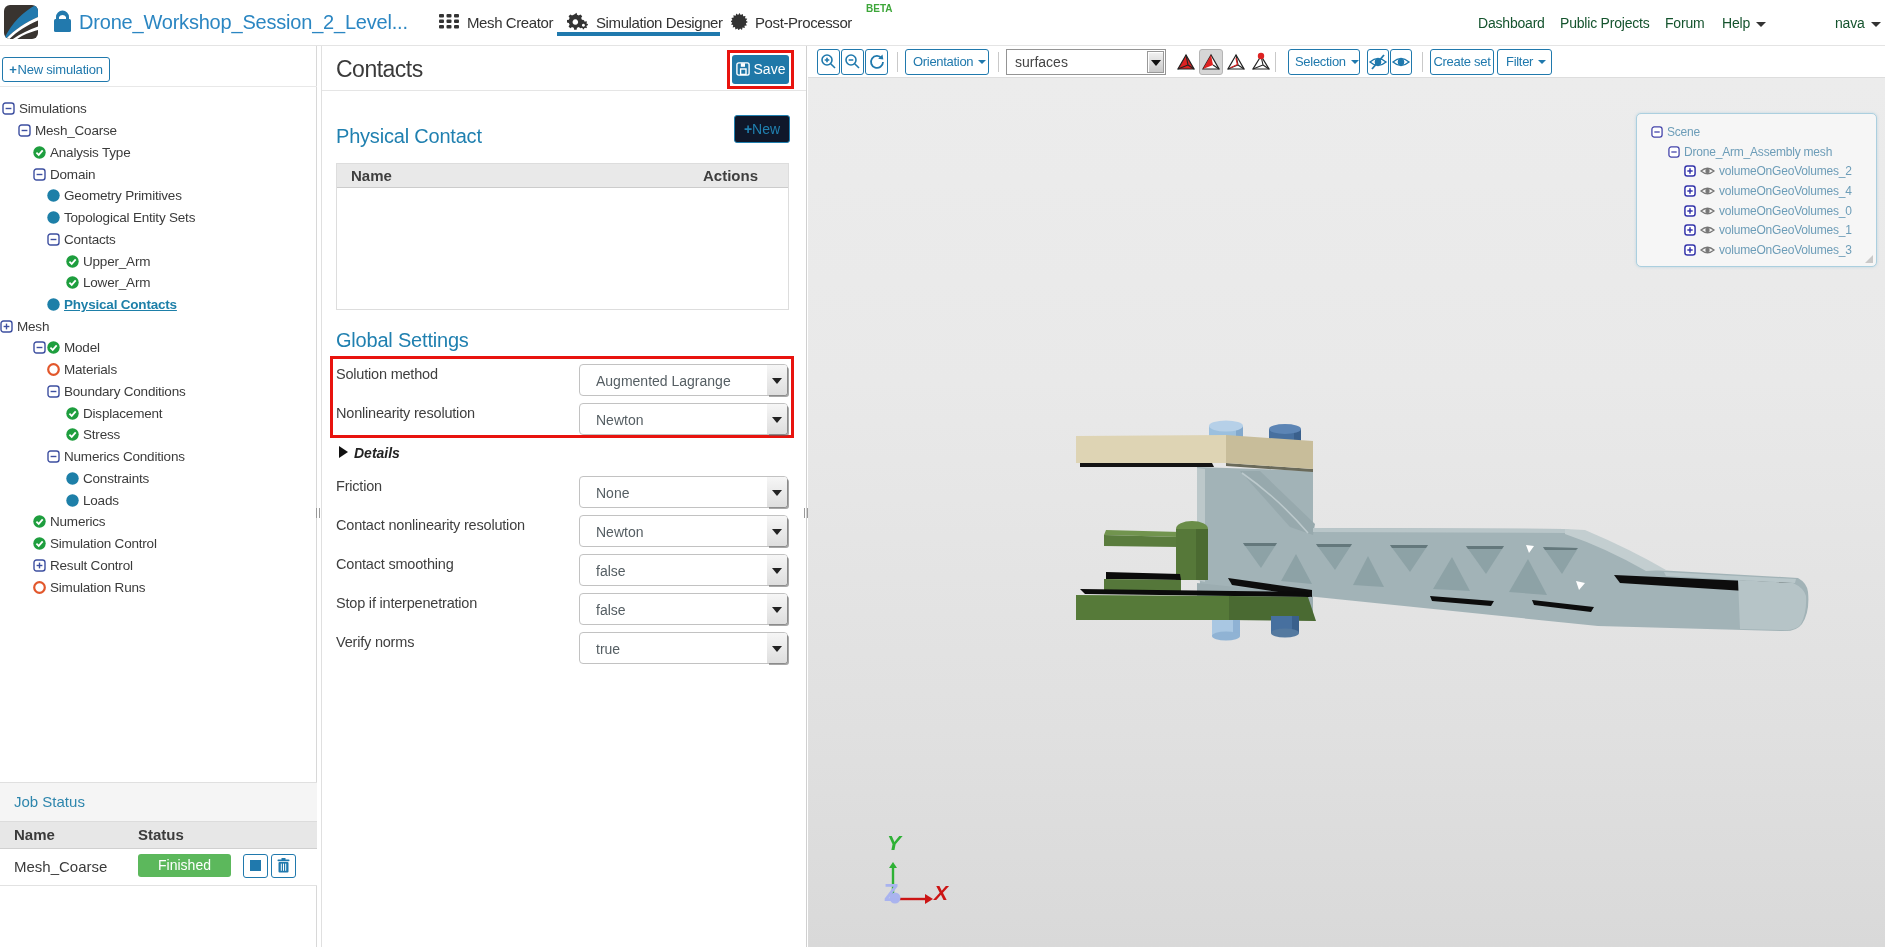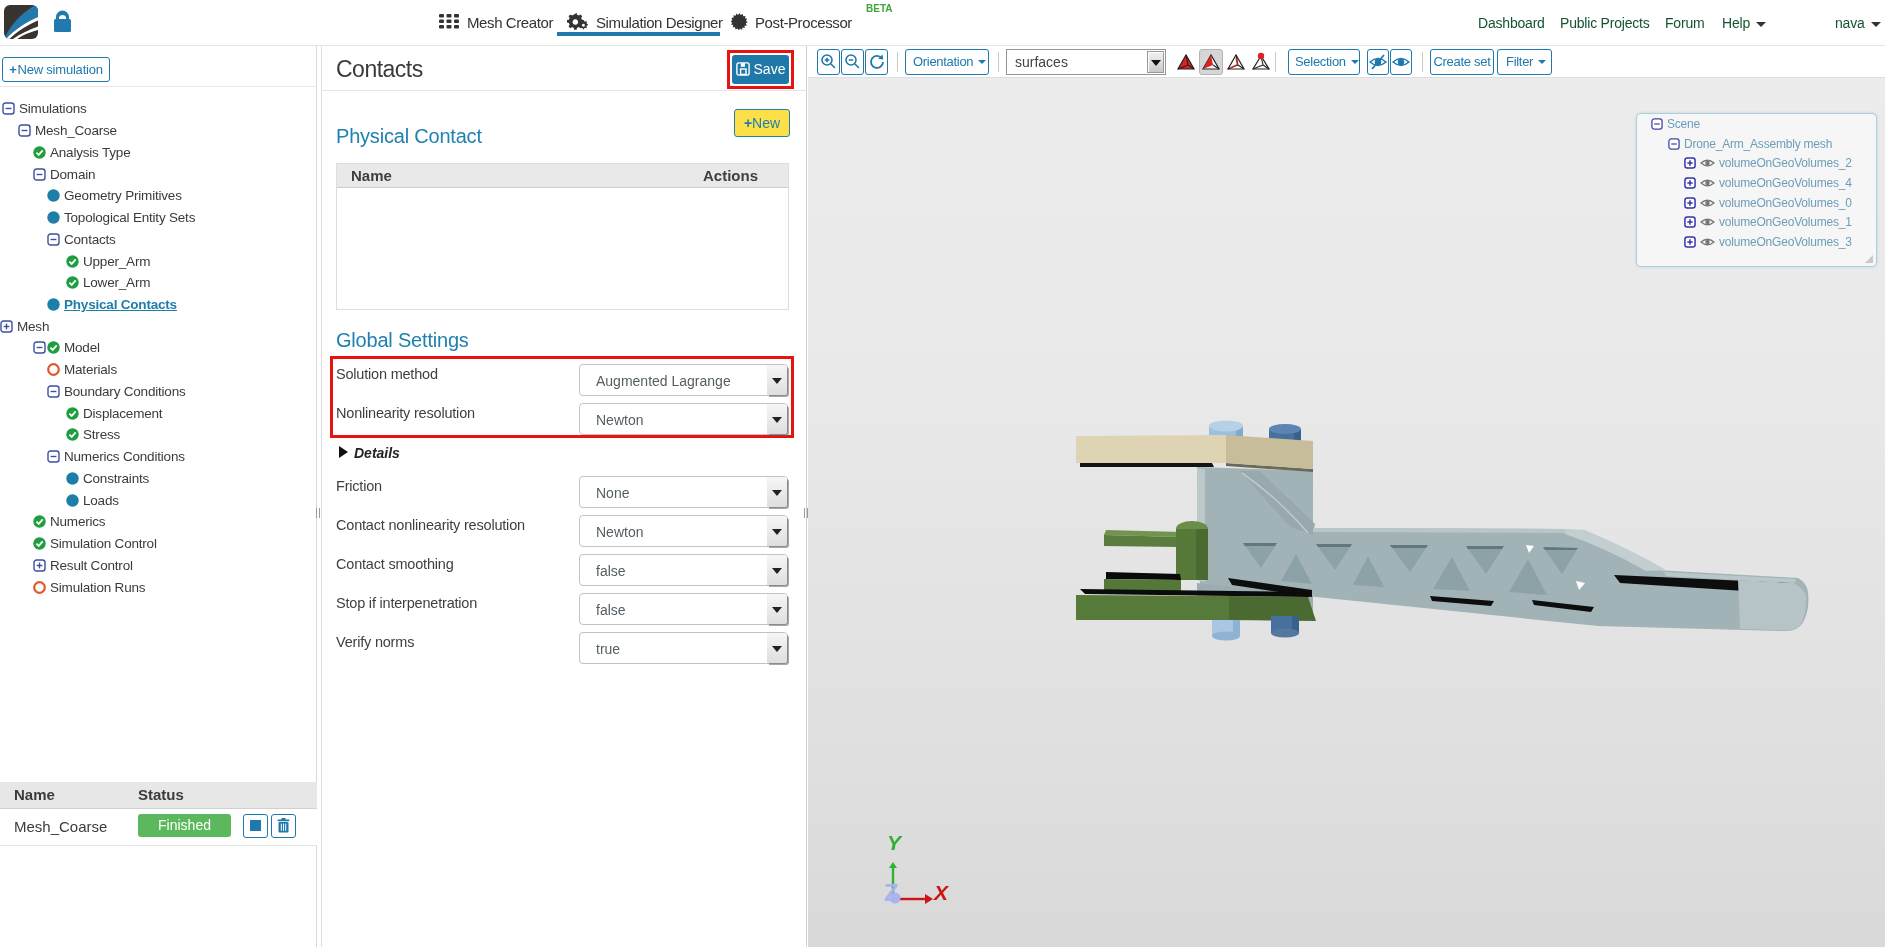--- a/index.html
+++ b/index.html
@@ -44,22 +44,22 @@
 
   
   #mpanel { position:absolute; left:321px; top:46px; width:486px; height:901px; background:#fff;
      border-left:1px solid #e0e0e0; border-right:1px solid #d0d0d0; }
   #mhead { position:absolute; left:14px; top:10px; font-size:23px; letter-spacing:-0.5px; color:#3a3a3a; }
   #mdiv { position:absolute; left:0; top:44px; width:484px; height:1px; background:#e5e5e5; }
   .redbox { position:absolute; border:3.5px solid #e8130e; }
   #savebtn { position:absolute; left:410px; top:9px; width:57px; height:29px; background:#1f78a8; border-radius:3px;
      color:#fff; font-size:14px; text-align:center; line-height:29px; }
   .bluehead { position:absolute; font-size:20px; letter-spacing:-0.2px; color:#2080b0; }
-  #newbtn { position:absolute; left:412px; top:63px; width:56px; height:28px; border:1px solid #2080b0; border-radius:3px;
-     color:#2080b0; font-size:14px; text-align:center; line-height:26px; background:#fde047; }
+  #newbtn { position:absolute; left:412px; top:69px; width:56px; height:28px; border:1px solid #2080b0; border-radius:3px;
+     color:#2080b0; font-size:14px; text-align:center; line-height:26px; background:#0f172a; }
   #ptable { position:absolute; left:14px; top:117px; width:453px; height:147px; border:1px solid #ddd; }
   #ptable .th { height:24px; background:#e9e9e9; border-bottom:1px solid #ccc; font-size:15px; font-weight:bold; color:#3f3f3f; position:relative;}
   #ptable .empty { text-align:center; font-size:15px; color:#333; padding-top:6px; }
   .flabel { position:absolute; left:14px; font-size:14.5px; letter-spacing:-0.2px; color:#3f3f3f; }
   .fsel { position:absolute; left:257px; width:209px; height:32px; border:1px solid #c2c2c2; border-radius:4px;
      background:#fff; font-size:14px; color:#555e63; }
   .fsel .tx { position:absolute; left:16px; top:8px; }
   .fsel .btn { position:absolute; right:0px; top:0px; bottom:0px; width:20px;
      background:linear-gradient(180deg,#f6f6f6,#dedede); border-radius:0 3px 3px 0;
      box-shadow:2px 2px 0 rgba(95,95,95,0.55); }
@@ -103,20 +103,21 @@
         <rect width="34" height="34" fill="#393430"></rect>
         <path d="M0,34 C 8,17 21,5 34,-1 L34,12 C 22,17 9,26 1,35 Z" fill="#2279ad"></path>
         <path d="M1,35 C 9,26 22,17 34,12 L34,15.5 C 23,20 11,28 4.5,35 Z" fill="#fff"></path>
         <path d="M7.5,35 C 15,29.5 25,24.5 34,21.5 L34,25 C 26,27 16.5,31 12,35 Z" fill="#fff"></path>
       </g>
     </svg>
     <svg class="abs" style="left:53px;top:10px" width="19" height="24" viewBox="0 0 19 24">
       <path d="M3,10 L3,7 a6.5,6.5 0 0 1 13,0 L16,10 L13,10 L13,7 a4,4 0 0 0 -7,0 L6,10 Z" fill="#2279ad"></path>
       <rect x="1" y="9" width="17" height="13" rx="1.5" fill="#2279ad"></rect>
     </svg>
+    <div id="title">Drone_Workshop_Session_2_Level...</div>
 
     <svg class="abs" style="left:439px;top:14px" width="21" height="15" viewBox="0 0 21 15">
       <g fill="#333">
         <rect x="0" y="0" width="5" height="3.6" rx="1"></rect>
           <rect x="7.5" y="0" width="5" height="3.6" rx="1"></rect>
           <rect x="15" y="0" width="5" height="3.6" rx="1"></rect>
         <rect x="0" y="5.5" width="5" height="3.6" rx="1"></rect>
           <rect x="7.5" y="5.5" width="5" height="3.6" rx="1"></rect>
           <rect x="15" y="5.5" width="5" height="3.6" rx="1"></rect>
         <rect x="0" y="11" width="5" height="3.6" rx="1"></rect>
@@ -304,20 +305,21 @@
           <span class="lbl">Result Control</span>
         </div>
         <div class="trow" style="padding-left:33px">
           <svg class="ticon" viewBox="0 0 13 13">
             <circle cx="6.5" cy="6.5" r="5.3" fill="#fff" stroke="#e2572b" stroke-width="2.2"></circle>
           </svg>
           <span class="lbl">Simulation Runs</span>
         </div>
       </div>
     <div id="jobstatus">
+      <div class="hd"><span>Job Status</span></div>
       <div class="th">
           <i style="left:14px;top:4px">Name</i>
           <i style="left:138px;top:4px">Status</i>
         </div>
       <div class="row">
         <i style="left:14px;top:9px">Mesh_Coarse</i>
         <div class="badge">Finished</div>
         <div class="jbtn" style="left:243px">
           <svg width="23" height="22" viewBox="0 0 23 22">
               <rect x="6" y="5" width="11" height="11" fill="#2079ad"></rect>
@@ -554,21 +556,21 @@
         <path d="M85,784 L81,790 L89,790 Z" fill="#2eb135"></path>
         <line x1="85" y1="789" x2="85" y2="819" stroke="#2eb135" stroke-width="2.4"></line>
         <line x1="88" y1="821" x2="118" y2="821" stroke="#cc1414" stroke-width="2.4"></line>
         <path d="M117,816 L117,826 L125,821 Z" fill="#cc1414"></path>
         <text x="126" y="822" font-size="21" font-weight="bold" font-style="italic" fill="#cc1414">X</text>
         <circle cx="87" cy="820" r="5.5" fill="#aab4ee"></circle>
         <text x="76" y="823" font-size="24" font-weight="bold" fill="#a9b3ef">Z</text>
       </svg>
     </div>
     <div id="scene">
-        <div class="srow" style="padding-left:14px;margin-top:0">
+        <div class="srow" style="padding-left:14px;margin-top:8px">
           <svg width="12" height="12" viewBox="0 0 13 13" style="flex:0 0 12px">
             <rect x="1" y="1" width="11" height="11" rx="2.5" fill="#fff" stroke="#4444aa" stroke-width="1.4"></rect>
             <line x1="3.6" y1="6.5" x2="9.4" y2="6.5" stroke="#4444aa" stroke-width="1.4"></line>
           </svg>
           <span style="margin-left:4px">Scene</span>
         </div>
         <div class="srow" style="padding-left:31px">
           <svg width="12" height="12" viewBox="0 0 13 13" style="flex:0 0 12px">
             <rect x="1" y="1" width="11" height="11" rx="2.5" fill="#fff" stroke="#4444aa" stroke-width="1.4"></rect>
             <line x1="3.6" y1="6.5" x2="9.4" y2="6.5" stroke="#4444aa" stroke-width="1.4"></line>

